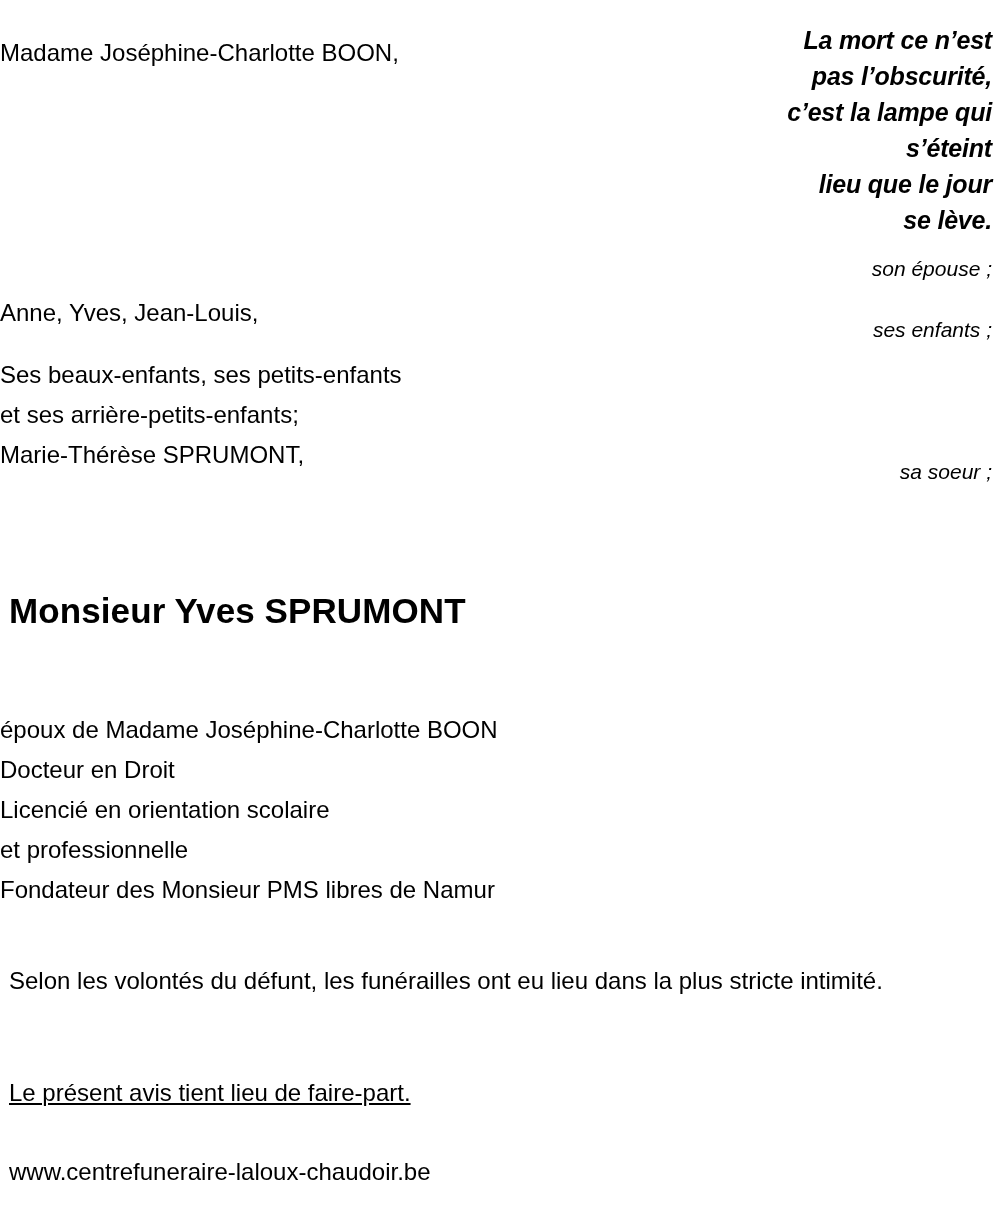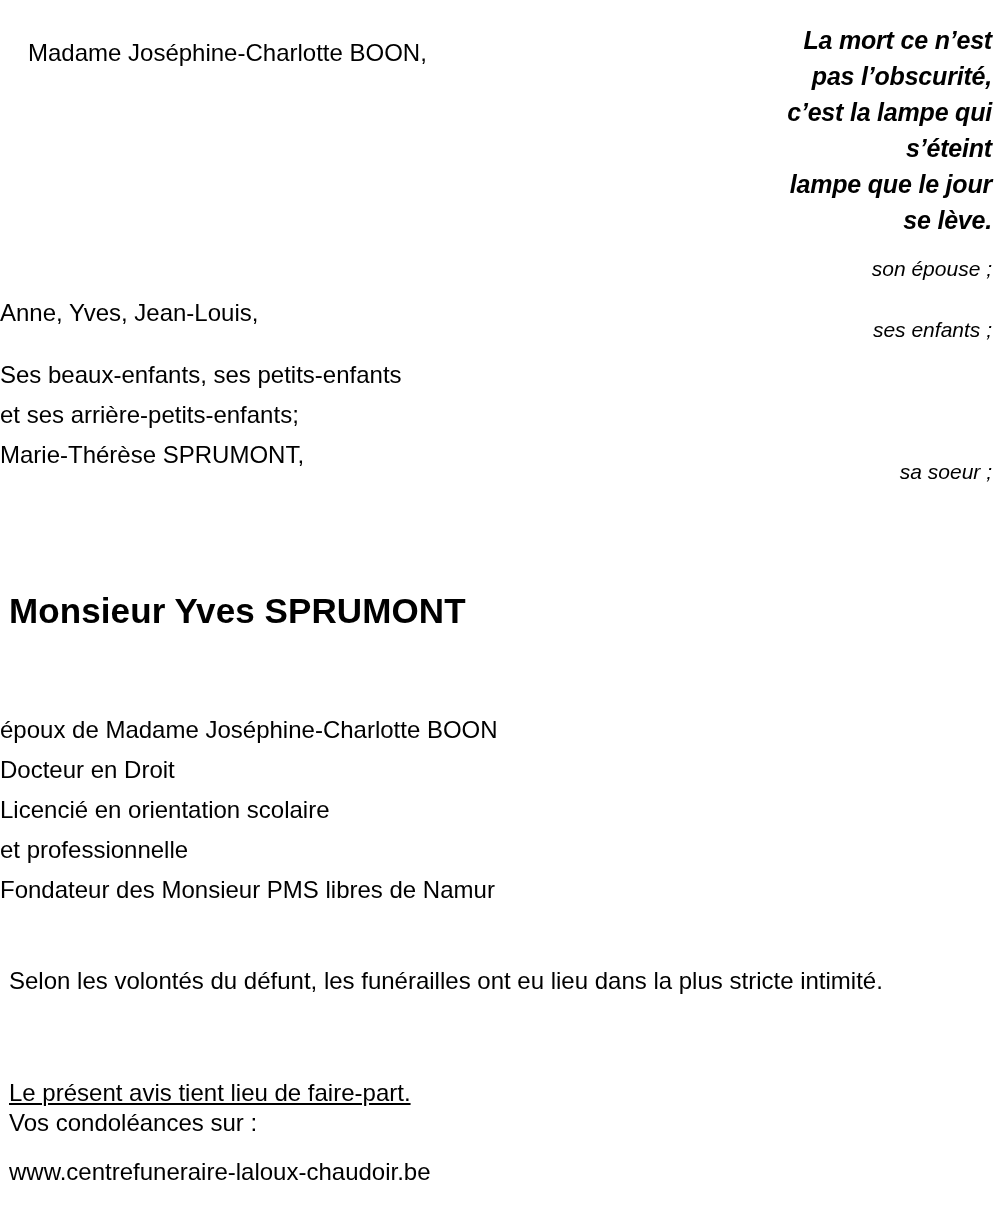--- a/index.html
+++ b/index.html
@@ -51,21 +51,21 @@
   #rel-2 { top: 459px; }
   .block {
     position: absolute;
     left: 0;
     font-size: 24px;
     line-height: 40px;
     white-space: nowrap;
   }
   .block .tline { display: block; }
 
-  #blk-spouse   { top: 33px; padding-left: 28px; }
+  #blk-spouse   { top: 33px; }
   #blk-children { top: 293px; }
   #blk-family   { top: 355px; }
   #blk-announce { top: 515px; }
 
   .deceased-name {
     position: absolute;
     left: 9px;
     top: 589px;
     font-size: 35px;
     font-weight: bold;
@@ -93,21 +93,21 @@
 <body>
 
 <div class="page">
 
   <div class="right-col">
     <div class="quote">
       <span class="qline">La mort ce n’est</span>
       <span class="qline">pas l’obscurité,</span>
       <span class="qline">c’est la lampe qui</span>
       <span class="qline">s’éteint</span>
-      <span class="qline">lampe que le jour</span>
+      <span class="qline">lieu que le jour</span>
       <span class="qline">se lève.</span>
     </div>
   </div>
 
   <div class="relation" id="rel-0">son épouse ;</div>
   <div class="relation" id="rel-1">ses enfants ;</div>
   <div class="relation" id="rel-2">sa soeur ;</div>
 
   <div class="block" id="blk-spouse">
     <span class="tline">Madame Joséphine-Charlotte BOON,</span>
@@ -129,16 +129,15 @@
   <div class="block" id="blk-titles">
     <span class="tline">époux de Madame Joséphine-Charlotte BOON</span>
     <span class="tline">Docteur en Droit</span>
     <span class="tline">Licencié en orientation scolaire</span>
     <span class="tline">et professionnelle</span>
     <span class="tline">Fondateur des Monsieur PMS libres de Namur</span>
   </div>
 
   <div class="para" id="para-1">Selon les volontés du défunt, les funérailles ont eu lieu dans la plus stricte intimité.</div>
   <div class="para" id="para-2">Le présent avis tient lieu de faire-part.</div>
-  <div class="para" id="para-3">Vos condoléances sur :</div>
   <div class="para" id="para-4">www.centrefuneraire-laloux-chaudoir.be</div>
 
 </div>
 
 </body></html>

